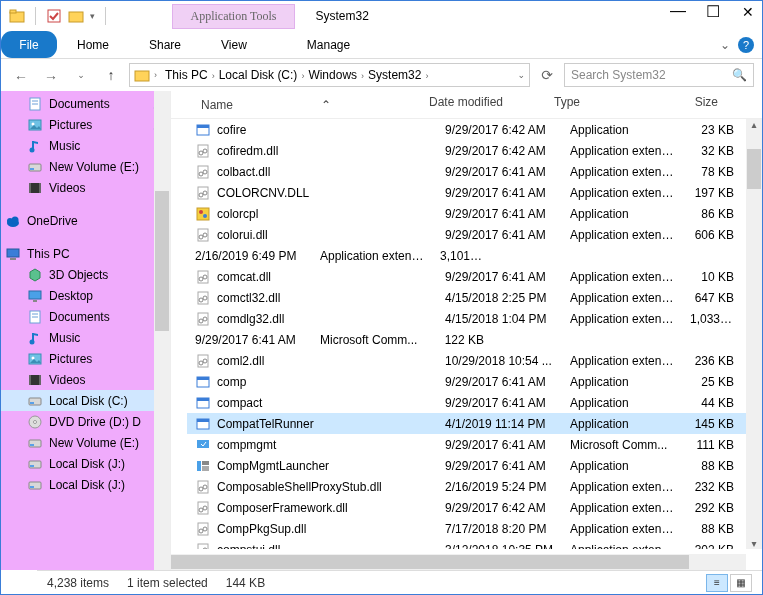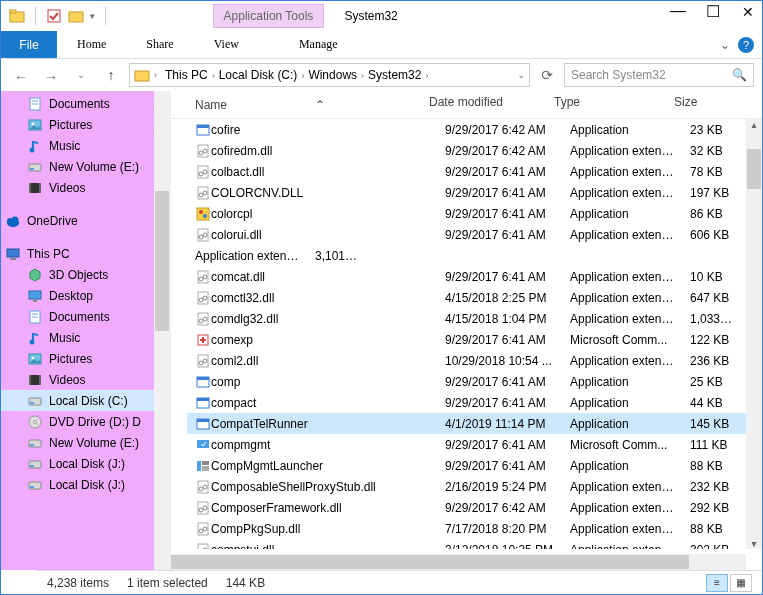--- a/index.html
+++ b/index.html
@@ -3,32 +3,32 @@
 <meta charset="utf-8">
 <style>
   * { box-sizing: border-box; margin: 0; padding: 0; font-family: "Segoe UI", Tahoma, sans-serif; }
   body { width: 763px; height: 595px; background: #fff; border: 1px solid #3a7dd8; overflow: hidden; position: relative; }
   
   
   .titlebar { height: 30px; background: #fff; display: flex; align-items: center; padding: 0 8px; }
   .qat { display: flex; gap: 6px; align-items: center; }
   .qat-sep { width: 1px; height: 18px; background: #ccc; margin: 0 4px; }
   .qat-ico { width: 16px; height: 16px; }
-  .tooltitle { margin-left: 103px; font-size: 12px; color: #666; background: #f0d0f5; padding: 4px 10px; border: 1px solid #e0b0ec; }
+  .tooltitle { margin-left: 62px; font-size: 12px; color: #666; background: #f0d0f5; padding: 4px 18px; border: 1px solid #e0b0ec; font-family: Liberation Serif, serif; }
   .wintitle { margin-left: 20px; font-size: 12px; color: #000; }
   .wincontrols { margin-left: auto; display: flex; gap: 24px; }
   .wc { width: 12px; height: 12px; position: relative; }
   .dash::after{content:"—";font-size:16px;position:absolute;top:-8px;}
   .box::after{content:"☐";font-size:16px;position:absolute;top:-8px;}
   .cross::after{content:"✕";font-size:14px;position:absolute;top:-6px;}
   
   
   .ribbon { height: 28px; background: #fff; border-bottom: 1px solid #ddd; display: flex; align-items: center; }
-  .file-tab { background: #1979ca; color: #fff; width: 56px; height: 100%; display: flex; align-items: center; justify-content: center; font-size: 12px; }
-  .tab { padding: 0 20px; font-size: 12px; font-family: Liberation Serif, serif; }
+  .file-tab { background: #1979ca; color: #fff; width: 56px; height: 100%; display: flex; align-items: center; justify-content: center; font-size: 12px; border-radius: 11px; }
+  .tab { padding: 0 20px; font-size: 12px; }
   .tab-tool { margin-left: 20px; }
   .chevron { margin-left: auto; margin-right: 8px; font-size: 12px; color: #666; }
   .help { width: 16px; height: 16px; border-radius: 50%; background: #1979ca; color: #fff; font-size: 11px; display: flex; align-items: center; justify-content: center; margin-right: 8px; }
 
   
   .navbar { height: 32px; background: #fff; display: flex; align-items: center; padding: 4px 8px; gap: 6px; }
   .navbtn { width: 24px; height: 24px; display: flex; align-items: center; justify-content: center; color: #666; font-size: 14px; }
   .navbtn.enabled { color: #333; }
   .addr { flex: 1; border: 1px solid #ccc; height: 24px; display: flex; align-items: center; padding: 0 4px; font-size: 12px; gap: 4px; }
   .addr .crumb { padding: 0 4px; }
@@ -49,24 +49,24 @@
   .np-item.sel { background: #d0e7ff; }
   .np-item.pinned::after { content: "📌"; font-size: 9px; color: #888; margin-left: auto; opacity: .5; }
   .np-ico { width: 16px; height: 16px; flex-shrink: 0; }
   .np-scroll { position: absolute; right: 0; top: 0; width: 16px; height: 100%; background: #f0f0f0; }
   .np-thumb { position: absolute; width: 14px; left: 1px; top: 100px; height: 140px; background: #ccc; }
 
   
   .filelist { flex: 1; position: relative; }
   .fl-header { display: flex; height: 28px; border-bottom: 1px solid #eee; font-size: 12px; color: #444; }
   .fl-header > div, .fl-row > div { padding: 4px 8px; overflow: hidden; text-overflow: ellipsis; white-space: nowrap; }
-  .col-name { width: 250px; display: flex; align-items: center; }
+  .col-name { width: 250px; display: flex; align-items: center; gap: 6px; }
   .col-date { width: 125px; }
   .col-type { width: 120px; }
-  .col-size { width: 60px; }
+  .col-size { width: 60px; text-align: right; }
   .fl-header .sortarrow { width: 20px; text-align: center; }
   .fl-body { height: 430px; overflow: hidden; font-size: 12px; padding-left: 16px; }
   .fl-row { display: flex; height: 21px; align-items: center; }
   .fl-row.sel { background: #cce8ff; }
   .file-ico { width: 16px; height: 16px; flex-shrink: 0; }
   .fl-scroll { position: absolute; right: 0; top: 28px; width: 16px; height: 430px; background: #f0f0f0; }
   .fl-thumb { position: absolute; width: 14px; left: 1px; top: 30px; height: 40px; background: #ccc; }
   .fl-hscroll { position:absolute; bottom:0; left:0; right:16px; height:16px; background:#f0f0f0;}
   .fl-hthumb { position:absolute; height:14px; top:1px; left:0; width:90%; background:#ccc;}
 
@@ -427,20 +427,21 @@
                 <circle cx="10" cy="8" r="2" fill="none" stroke="#888"></circle>
               </svg>
             </span>
             <span>colorui.dll</span>
           </div>
           <div class="col-date">9/29/2017 6:41 AM</div>
           <div class="col-type">Application extens...</div>
           <div class="col-size">606 KB</div>
         </div>
         <div class="fl-row">
+          <div class="col-date">2/16/2019 6:49 PM</div>
           <div class="col-type">Application extens...</div>
           <div class="col-size">3,101 KB</div>
         </div>
         <div class="fl-row">
           <div class="col-name">
             <span class="file-ico">
               <svg viewBox="0 0 16 16">
                 <rect x="3" y="2" width="10" height="12" fill="#fff" stroke="#aaa"></rect>
                 <circle cx="6" cy="10" r="2" fill="none" stroke="#888"></circle>
                 <circle cx="10" cy="8" r="2" fill="none" stroke="#888"></circle>
@@ -476,29 +477,20 @@
                 <circle cx="10" cy="8" r="2" fill="none" stroke="#888"></circle>
               </svg>
             </span>
             <span>comdlg32.dll</span>
           </div>
           <div class="col-date">4/15/2018 1:04 PM</div>
           <div class="col-type">Application extens...</div>
           <div class="col-size">1,033 KB</div>
         </div>
         <div class="fl-row">
-          <div class="col-name">
-            <span class="file-ico">
-              <svg viewBox="0 0 16 16">
-                <rect x="3" y="3" width="10" height="10" fill="#fff" stroke="#c44"></rect>
-                <path d="M5 8 h6 M8 5 v6" stroke="#c44" stroke-width="2"></path>
-              </svg>
-            </span>
-            <span>comexp</span>
-          </div>
           <div class="col-date">9/29/2017 6:41 AM</div>
           <div class="col-type">Microsoft Comm...</div>
           <div class="col-size">122 KB</div>
         </div>
         <div class="fl-row">
           <div class="col-name">
             <span class="file-ico">
               <svg viewBox="0 0 16 16">
                 <rect x="3" y="2" width="10" height="12" fill="#fff" stroke="#aaa"></rect>
                 <circle cx="6" cy="10" r="2" fill="none" stroke="#888"></circle>

